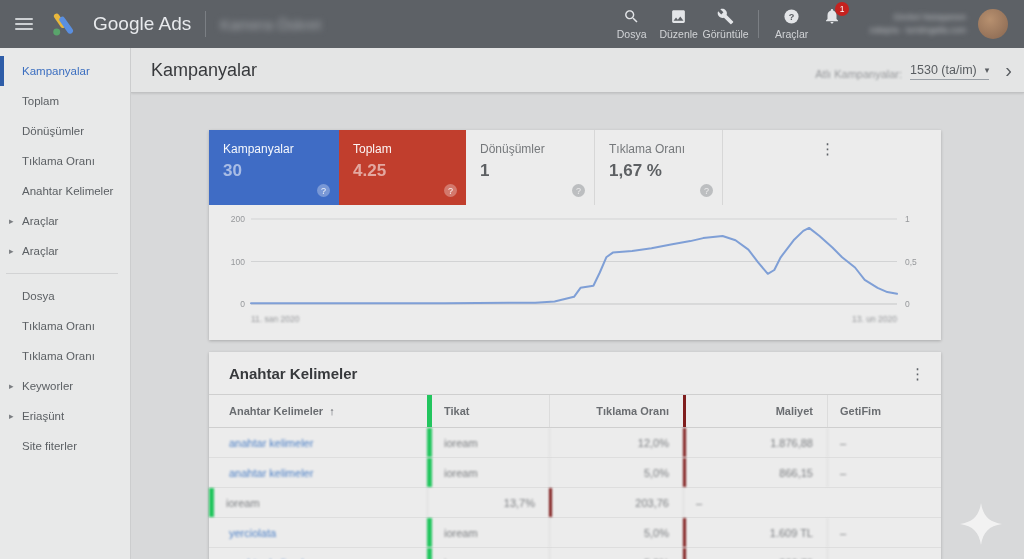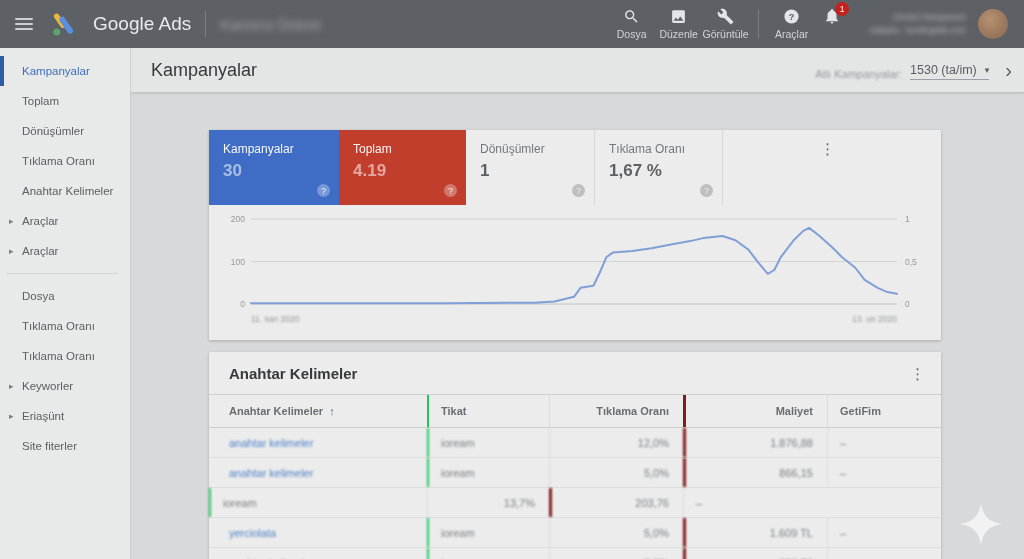--- a/index.html
+++ b/index.html
@@ -70,21 +70,21 @@
   .softer { filter:blur(1.1px); }
 
   
   .kw-header { display:flex; align-items:center; padding:13px 16px 12px 20px; position:relative; height:42px; }
   .kw-title { font-size:15px; font-weight:700; color:#37393c; }
   .kw-kebab { position:static; margin-left:auto; font-size:15px; color:#5f6368; cursor:pointer; }
   .kw-row { display:grid; grid-template-columns:218px 122px 134px 144px 1fr; height:30px; align-items:center; font-size:11px; border-bottom:1px solid #dedede; }
   .kw-head-row { height:34px; border-top:1px solid #cfcfcf; border-bottom:1px solid #cfcfcf; font-weight:700; color:#6a6d71; }
   .kc { height:100%; display:flex; align-items:center; }
   .c1 { padding-left:20px; }
-  .c2 { padding-left:12px; border-left:2px solid #22c55e; }
+  .c2 { padding-left:12px; border-left:5px solid #22c55e; }
   .c3 { justify-content:flex-end; padding-right:14px; border-left:1px solid #dcdcdc; }
   .c4 { justify-content:flex-end; padding-right:14px; border-left:3px solid #7f1d1d; }
   .c5 { padding-left:12px; border-left:1px solid #dcdcdc; }
   .kw-link { color:#4d80c6; cursor:pointer; filter:blur(.8px); }
   .kw-val { color:#7b7e81; filter:blur(.8px); }
   .sort-arrow { margin-left:6px; font-size:11px; color:#5f6368; }
 
   .sparkle { position:absolute; right:22px; bottom:14px; }
 </style>
 </head>
@@ -214,21 +214,21 @@
 
       <div class="card overview">
         <div class="tiles">
           <div class="tile tile-blue">
             <div class="t-label">Kampanyalar</div>
             <div class="t-value">30</div>
             <div class="help-badge">?</div>
           </div>
           <div class="tile tile-red">
             <div class="t-label">Toplam</div>
-            <div class="t-value">4.19</div>
+            <div class="t-value">4.25</div>
             <div class="help-badge">?</div>
           </div>
           <div class="tile tile-plain">
             <div class="t-label">Dönüşümler</div>
             <div class="t-value">1</div>
             <div class="help-badge">?</div>
           </div>
           <div class="tile tile-plain bordered">
             <div class="t-label">Tıklama Oranı</div>
             <div class="t-value">1,67 %</div>

